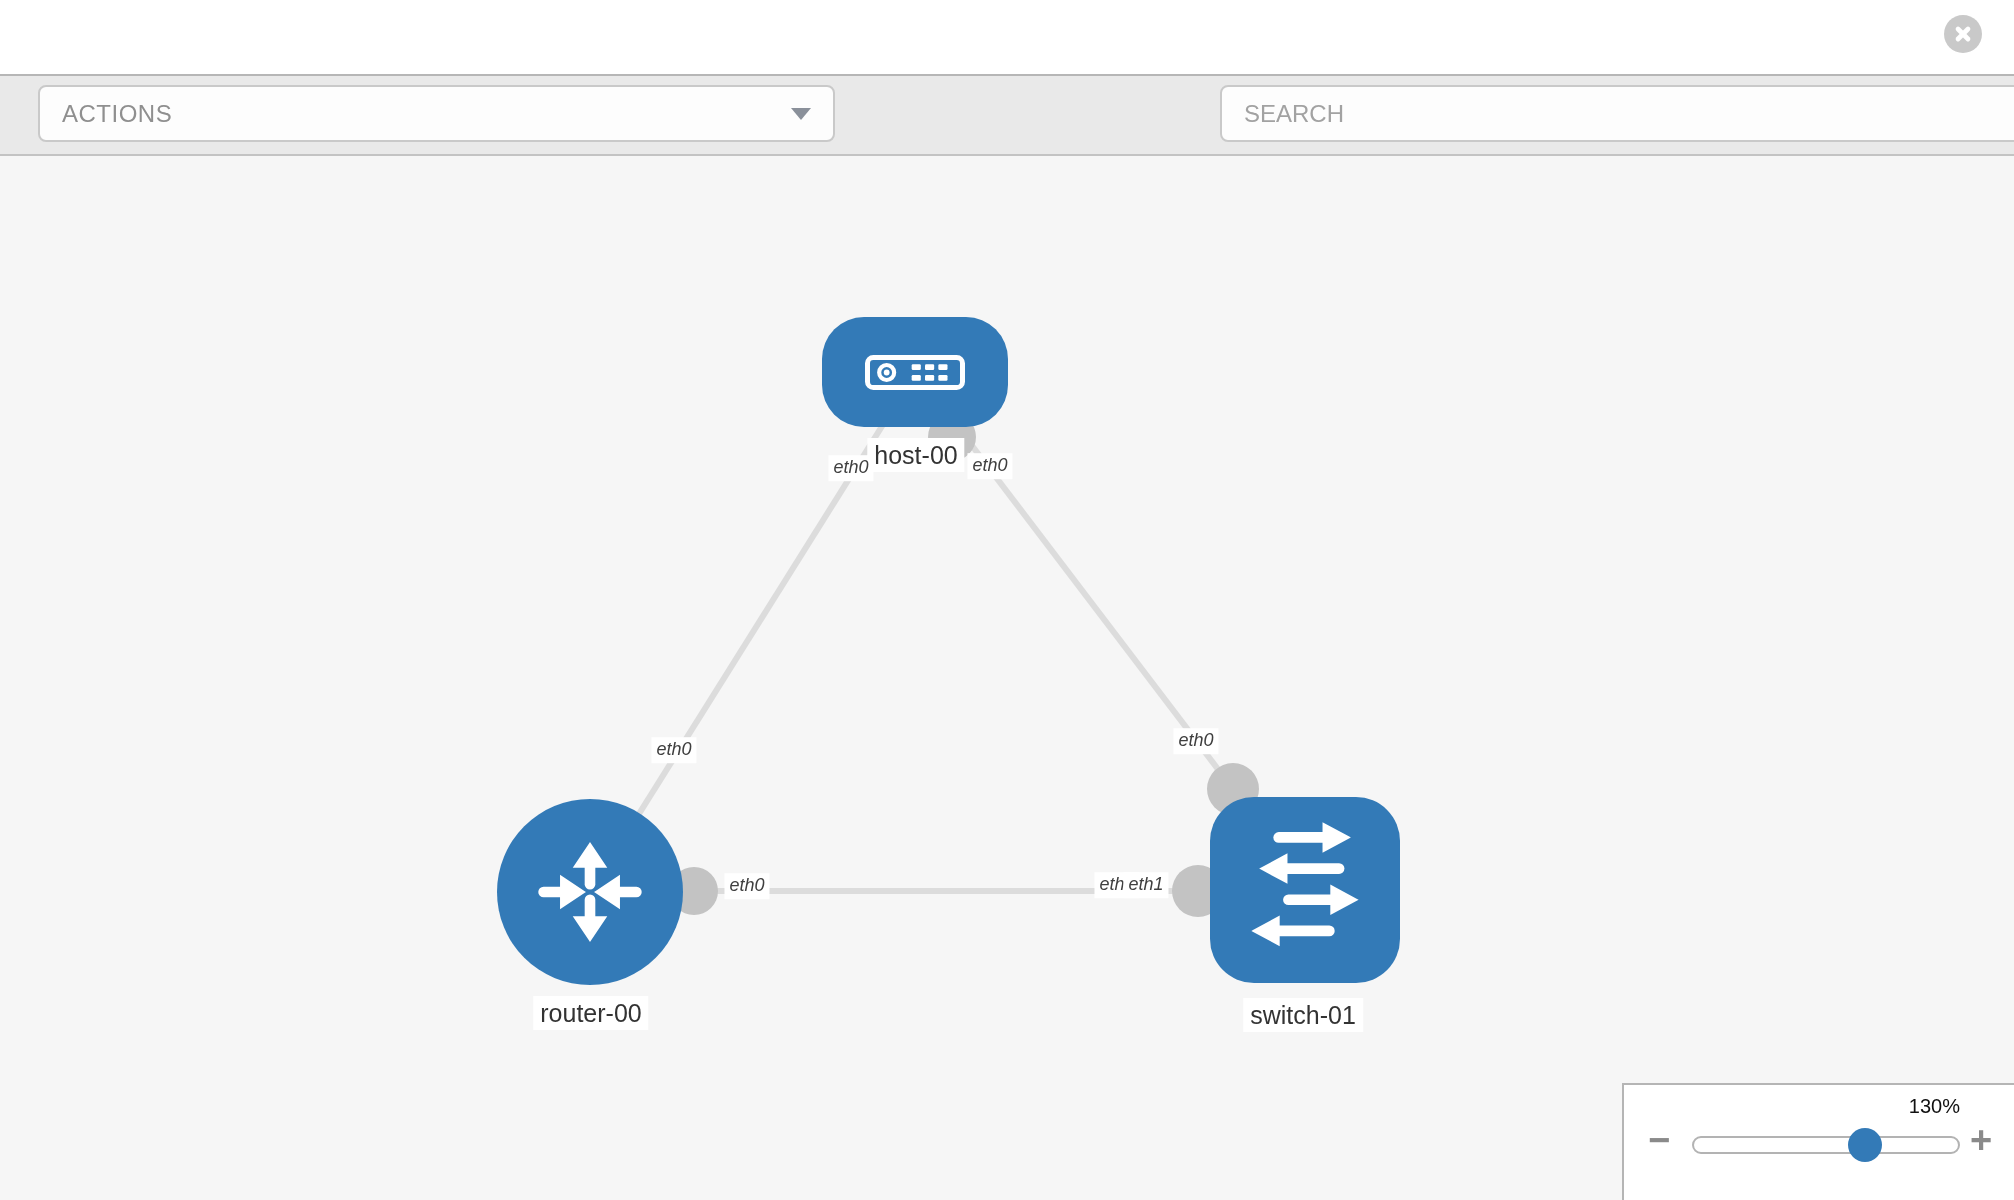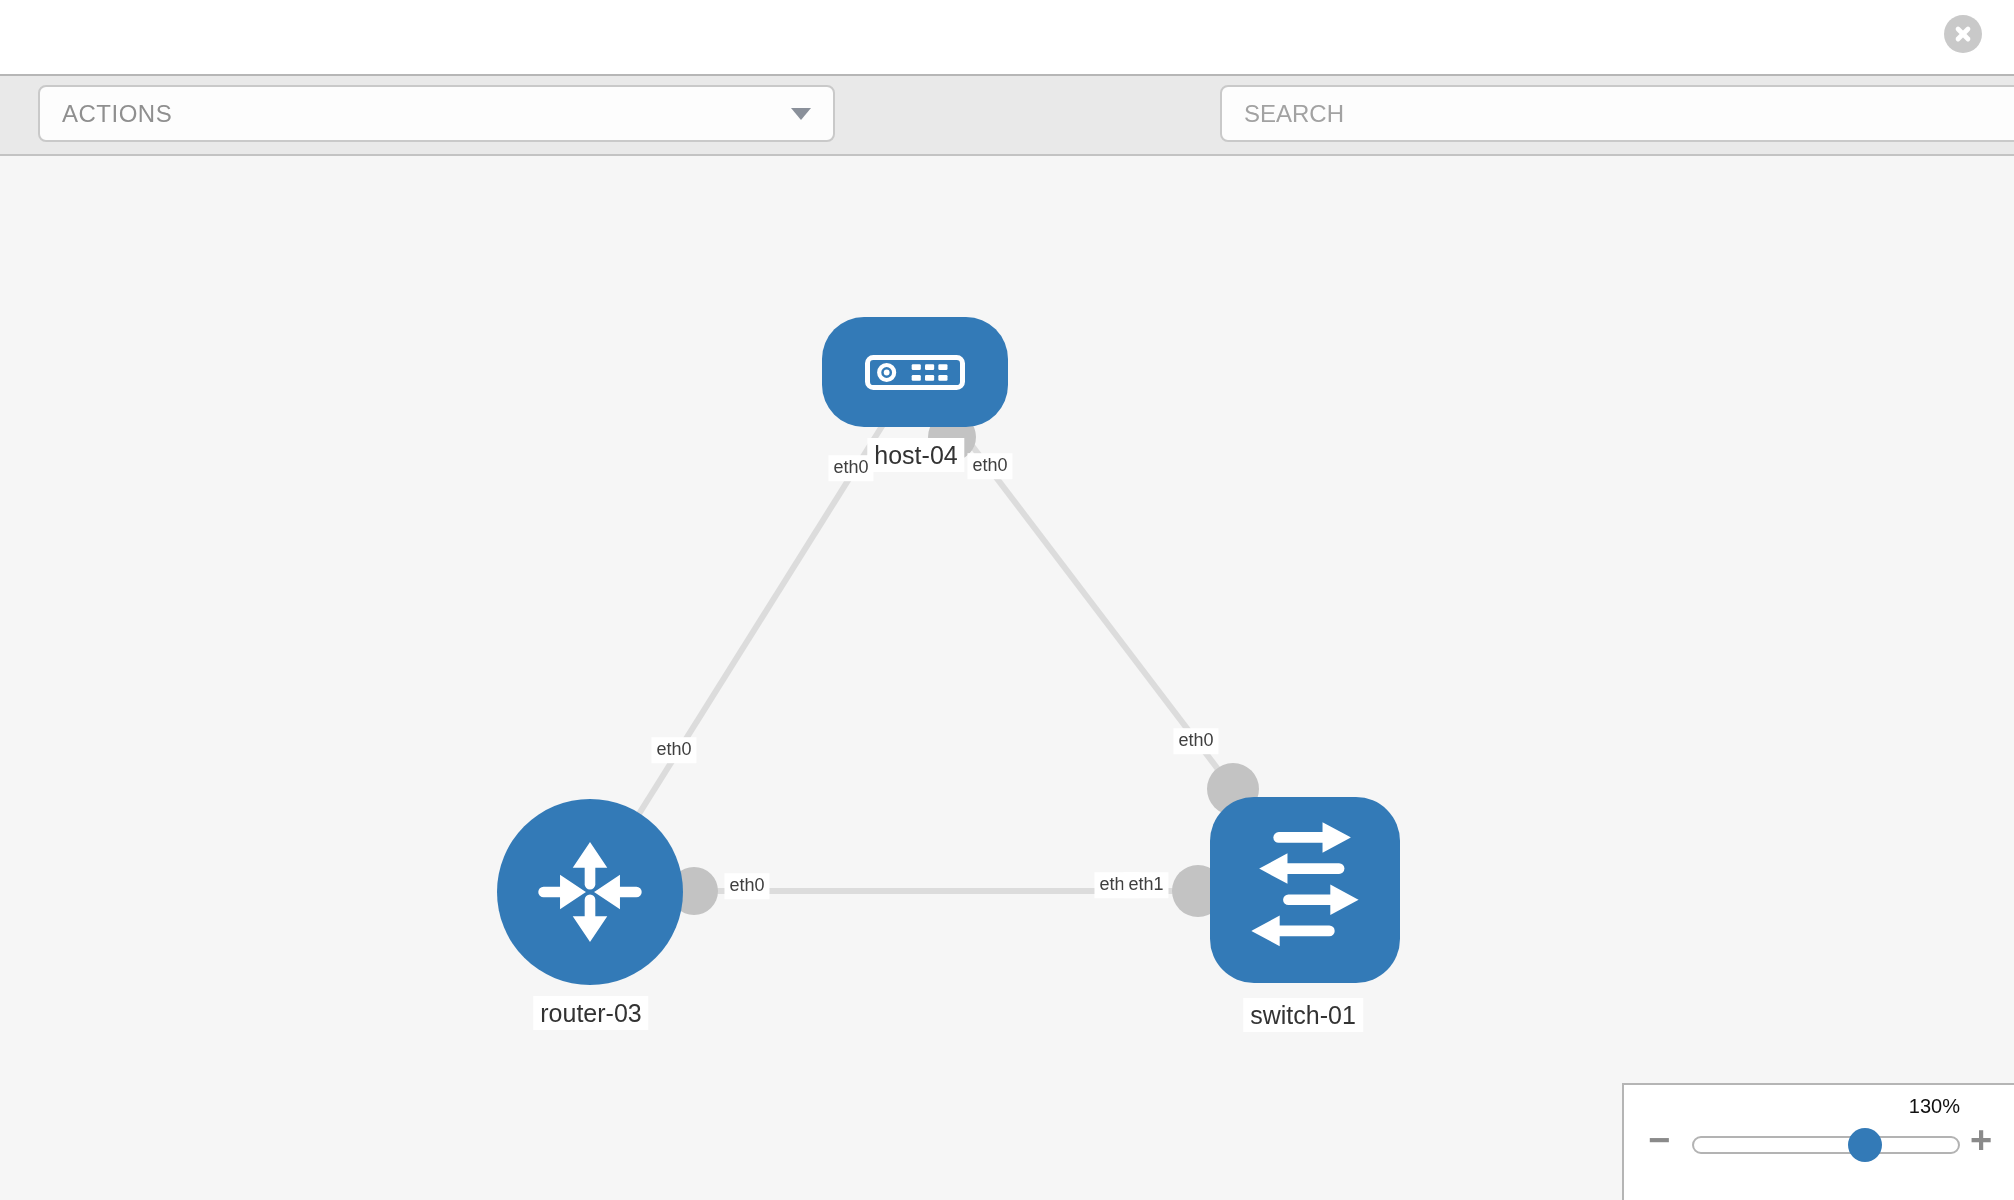--- a/index.html
+++ b/index.html
@@ -38,21 +38,21 @@
   .canvas { position:absolute; top:156px; left:0; right:0; bottom:0; background:#f6f6f6; }
   .graph-svg { position:absolute; top:0; left:0; pointer-events:none; }
 
   .node { position:absolute; background:#337ab7; display:flex; align-items:center;
           justify-content:center; cursor:pointer; }
   .node-host   { left:822px;  top:161px; width:186px; height:110px; border-radius:42px; }
   .node-router { left:497px;  top:643px; width:186px; height:186px; border-radius:50%; }
   .node-switch { left:1210px; top:641px; width:190px; height:186px; border-radius:44px; }
 
   .chip { position:absolute; transform:translate(-50%,-50%); background:#ffffff;
-          color:#3f3f3f; font-size:18px; line-height:1.2; padding:2px 5px; white-space:nowrap; }
+          color:#3f3f3f; font-size:18px; line-height:1.2; padding:2px 5px; white-space:nowrap;font-style:italic; }
   .node-label { position:absolute; transform:translate(-50%,-50%); background:#ffffff;
                 color:#333333; font-size:25px; line-height:1.2; padding:2px 7px; white-space:nowrap; }
 
   
   .zoom-panel { position:absolute; left:1622px; top:927px; width:420px; height:150px;
                 background:#ffffff; border:2px solid #b5b5b5; }
   .zoom-level { position:absolute; left:68px; width:268px; top:10px; text-align:right;
                 font-size:20px; color:#111111; }
   .zoom-minus, .zoom-plus { position:absolute; top:36px; font-size:38px; font-weight:bold;
                 color:#8a8a8a; cursor:pointer; line-height:1; }
@@ -152,22 +152,22 @@
           <line x1="110" y1="48" x2="54" y2="48"></line>
           <polygon points="30,48 56,34 56,62" stroke-width="2"></polygon>
           <line x1="58" y1="80" x2="104" y2="80"></line>
           <polygon points="128,80 102,66 102,94" stroke-width="2"></polygon>
           <line x1="100" y1="112" x2="46" y2="112"></line>
           <polygon points="22,112 48,98 48,126" stroke-width="2"></polygon>
         </g>
       </svg>
     </div>
 
-    <div class="node-label" style="left:916px; top:299px;">host-04</div>
-    <div class="node-label" style="left:591px; top:857px;">router-03</div>
+    <div class="node-label" style="left:916px; top:299px;">host-00</div>
+    <div class="node-label" style="left:591px; top:857px;">router-00</div>
     <div class="node-label" style="left:1303px; top:859px;">switch-01</div>
 
     <div class="chip" style="left:851px; top:312px;">eth0</div>
     <div class="chip" style="left:990px; top:310px;">eth0</div>
     <div class="chip" style="left:674px; top:594px;">eth0</div>
     <div class="chip" style="left:1196px; top:585px;">eth0</div>
     <div class="chip" style="left:747px; top:730px;">eth0</div>
     <div class="chip" style="left:1117px; top:729px;">eth0</div>
     <div class="chip" style="left:1146px; top:729px;">eth1</div>
 

